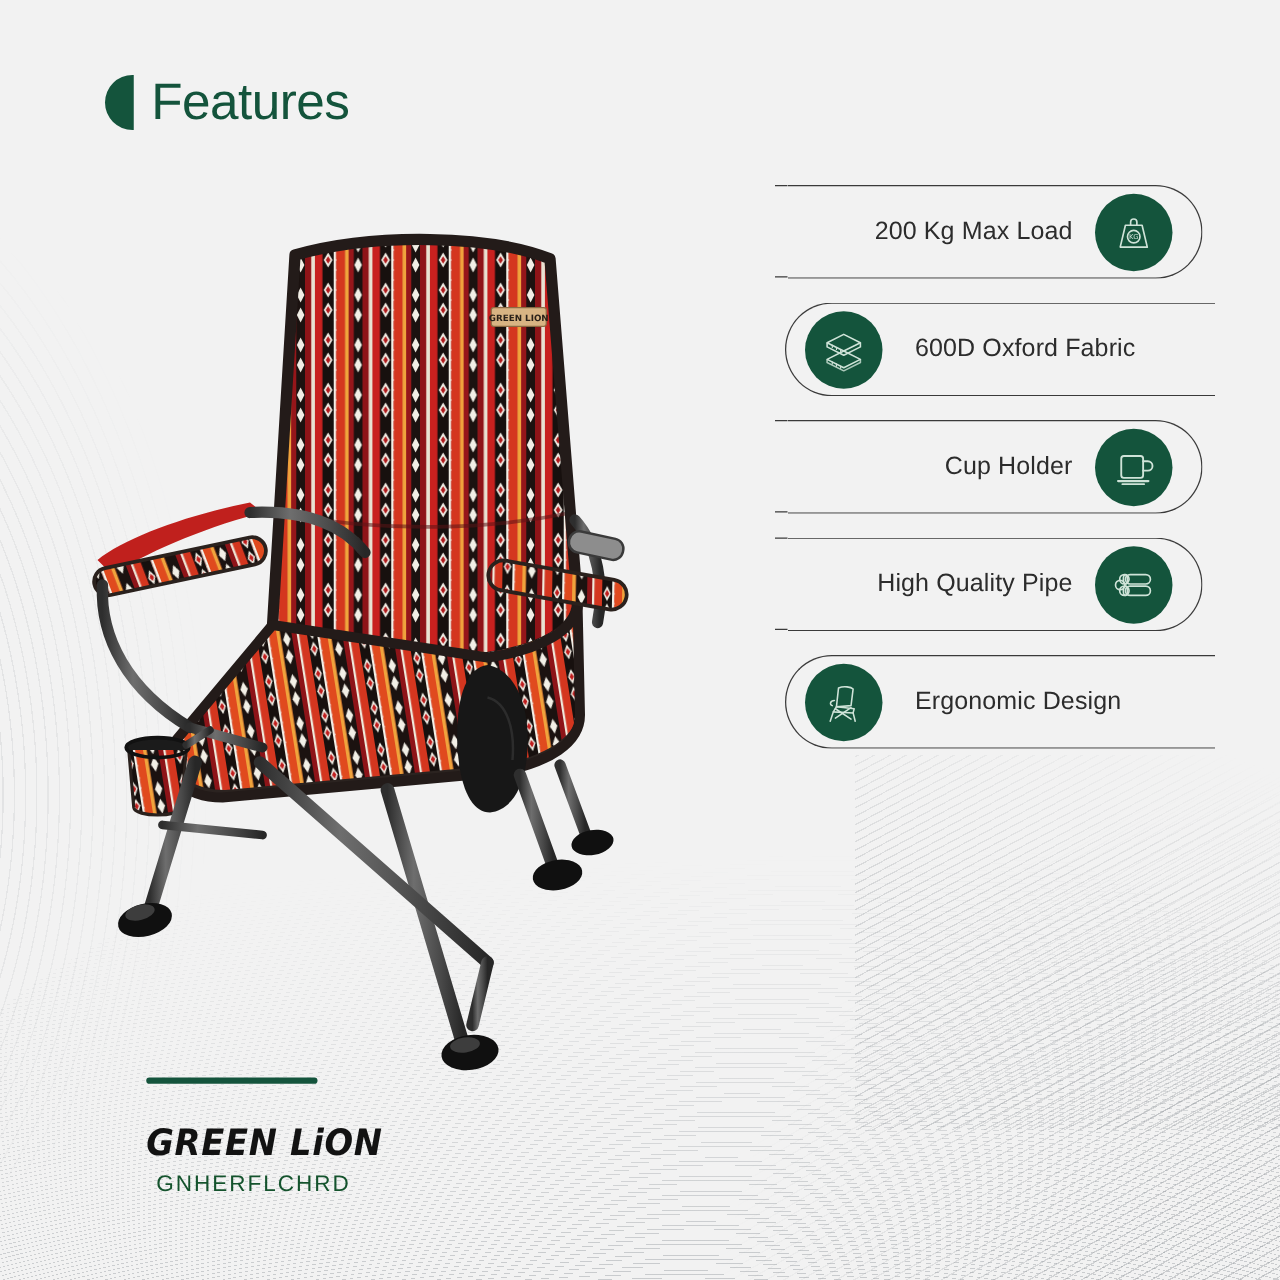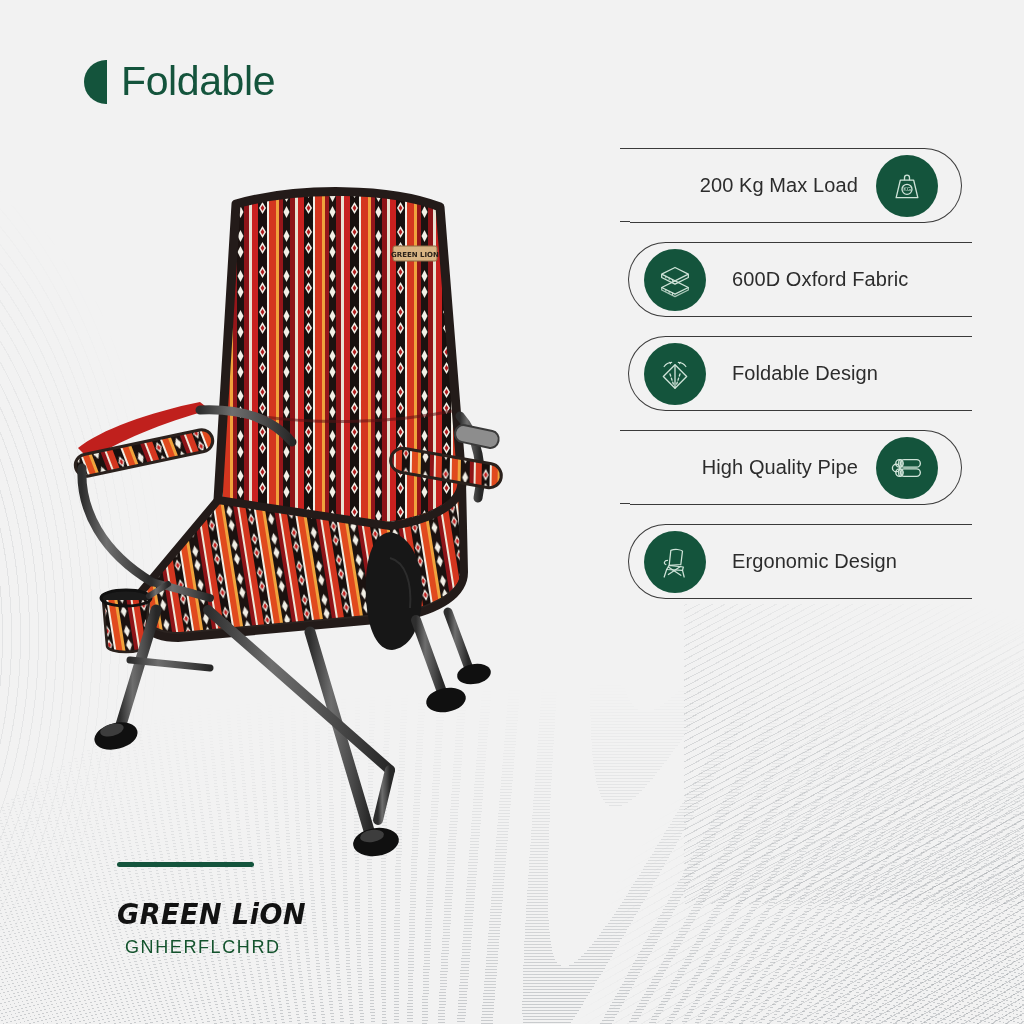--- a/index.html
+++ b/index.html
@@ -129,21 +129,21 @@
 
 <div id="bg-wrap">
   <div class="tex-wave-left"></div>
   <div class="tex-wave-bottom"></div>
   <div class="tex-diag-right"></div>
   <div class="tex-diag-right2"></div>
 </div>
 
 <div id="header">
   <span id="crescent"></span>
-  <span id="page-title">Foldable</span>
+  <span id="page-title">Features</span>
 </div>
 
 <div id="chair-figure">
 <svg viewBox="0 0 500 700" xmlns="http://www.w3.org/2000/svg">
   <defs>
 
     <pattern id="sadu" width="46" height="40" patternUnits="userSpaceOnUse">
       <rect width="46" height="40" fill="#b01a1c"></rect>
       <rect x="0" width="5" height="40" fill="#8e1418"></rect>
       <rect x="5" width="3" height="40" fill="#e8e2d2"></rect>
@@ -331,39 +331,35 @@
           <path d="M8 17 L8 21 L24 29 L40 21 L40 17"></path>
           <path d="M24 25 L40 33 L24 41 L8 33 Z"></path>
           <path d="M8 33 L8 36 L24 44 L40 36 L40 33" opacity=".8"></path>
           <path d="M13 19 v3 M17 21 v3 M21 23 v3 M13 35 v3 M17 37 v3 M21 39 v3" stroke-width="1.1"></path>
         </svg>
       </span>
       <span class="feature-label">600D Oxford Fabric</span>
     </div>
   </div>
 
-
-  <div class="feature-row left">
-    <div class="pill left"></div>
+  <div class="feature-row right">
+    <div class="pill right"></div>
     <div class="content">
+      <span class="feature-label">Cup Holder</span>
       <span class="icon-circle">
-        <svg viewBox="0 0 48 48" fill="none" stroke="#cfe3d8" stroke-width="1.6" stroke-linejoin="round" stroke-linecap="round">
-          <path d="M24 13 L38 27 L24 41 L10 27 Z"></path>
-          <path d="M24 13 V41"></path>
-          <path d="M18 24 L22 36" stroke-dasharray="2.6 2.6"></path>
-          <path d="M30 24 L26 36" stroke-dasharray="2.6 2.6"></path>
-          <path d="M11 15 A12 12 0 0 1 20 10" stroke-width="1.5"></path>
-          <path d="M20 10 l-3.6 -.6 l2 3.2" fill="#cfe3d8" stroke="none"></path>
-          <path d="M37 15 A12 12 0 0 0 28 10" stroke-width="1.5"></path>
-          <path d="M28 10 l3.6 -.6 l-2 3.2" fill="#cfe3d8" stroke="none"></path>
+        <svg viewBox="0 0 48 48" fill="none" stroke="#cfe3d8" stroke-width="1.8" stroke-linejoin="round" stroke-linecap="round">
+          <rect x="12" y="13" width="21" height="21" rx="2.5"></rect>
+          <path d="M33 18 h4.5 a4.5 4.5 0 0 1 0 9 H33"></path>
+          <path d="M9 37 h29" stroke-width="2.2"></path>
+          <path d="M13 40 h21" stroke-width="1.6"></path>
         </svg>
       </span>
-      <span class="feature-label">Foldable Design</span>
     </div>
   </div>
+
 
   <div class="feature-row right">
     <div class="pill right"></div>
     <div class="content">
       <span class="feature-label">High Quality Pipe</span>
       <span class="icon-circle">
         <svg viewBox="0 0 48 48" fill="none" stroke="#cfe3d8" stroke-width="1.6" stroke-linejoin="round">
           <rect x="16" y="14" width="24" height="9" rx="4.5"></rect>
           <rect x="16" y="25" width="24" height="9" rx="4.5"></rect>
           <circle cx="15" cy="18.5" r="4.5"></circle>

